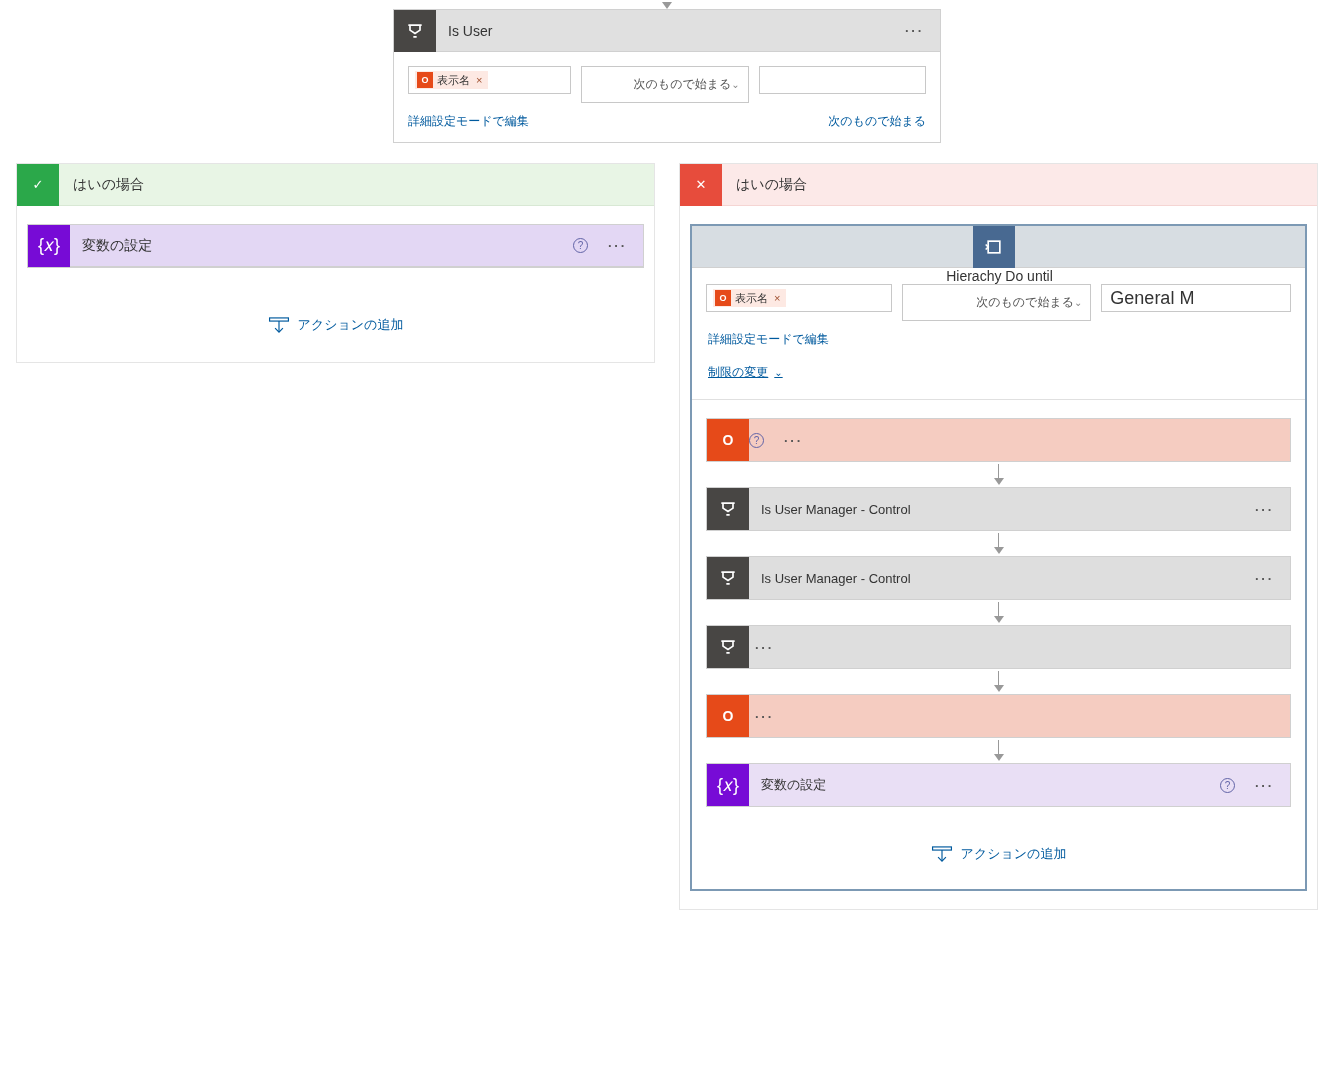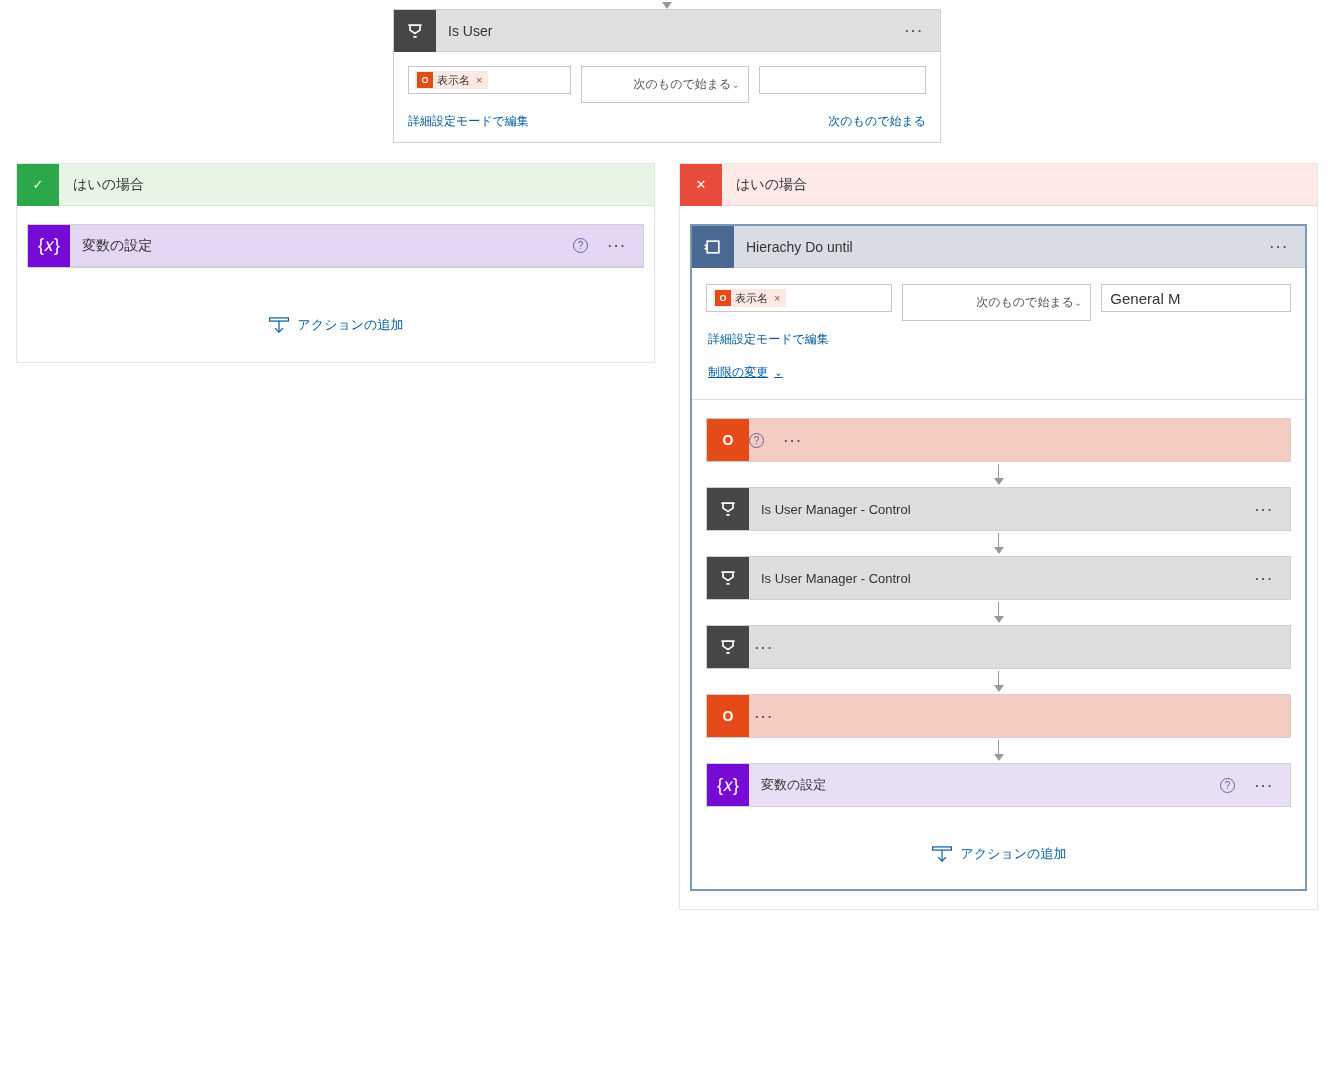--- a/index.html
+++ b/index.html
@@ -49,21 +49,21 @@
     }
     .card-header {
       display: flex;
       align-items: center;
       height: 42px;
       padding: 0 10px 0 0;
       border-bottom: 1px solid #d0d0d0;
     }
     .card-header.gray { background: #e0e0e0; }
     .card-header.purple { background: #e3d7f4; }
-    .card-header.dountil { background: #d7dde2; }
+    .card-header.dountil { background: #d7dde2; flex-direction: column; }
     .icon-box {
       width: 42px; height: 42px;
       display: flex; align-items: center; justify-content: center;
       font-size: 18px;
       flex-shrink: 0;
     }
     .icon-box.dark { background: #484644; color: #fff; }
     .icon-box.orange { background: #e64a19; color: #fff; }
     .icon-box.purple { background: #770bd6; color: #fff; }
     .icon-box.teal { background: #486991; color: #fff; }
@@ -129,21 +129,21 @@
       font-size: 12px;
     }
     .select-box .chev { color: #888; font-size: 10px; }
     .value-box {
       flex: 1;
       height: 28px;
       border: 1px solid #c8c8c8;
       padding: 0 8px;
       display: flex; align-items: center;
       color: #888;
-      font-size: 15px;
+      font-size: 18px;
       background: #fff;
     }
 
     .link-row {
       display: flex;
       justify-content: space-between;
       padding: 0 14px 12px 14px;
       font-size: 12px;
     }
     .link { color: #005a9e; cursor: pointer; }

